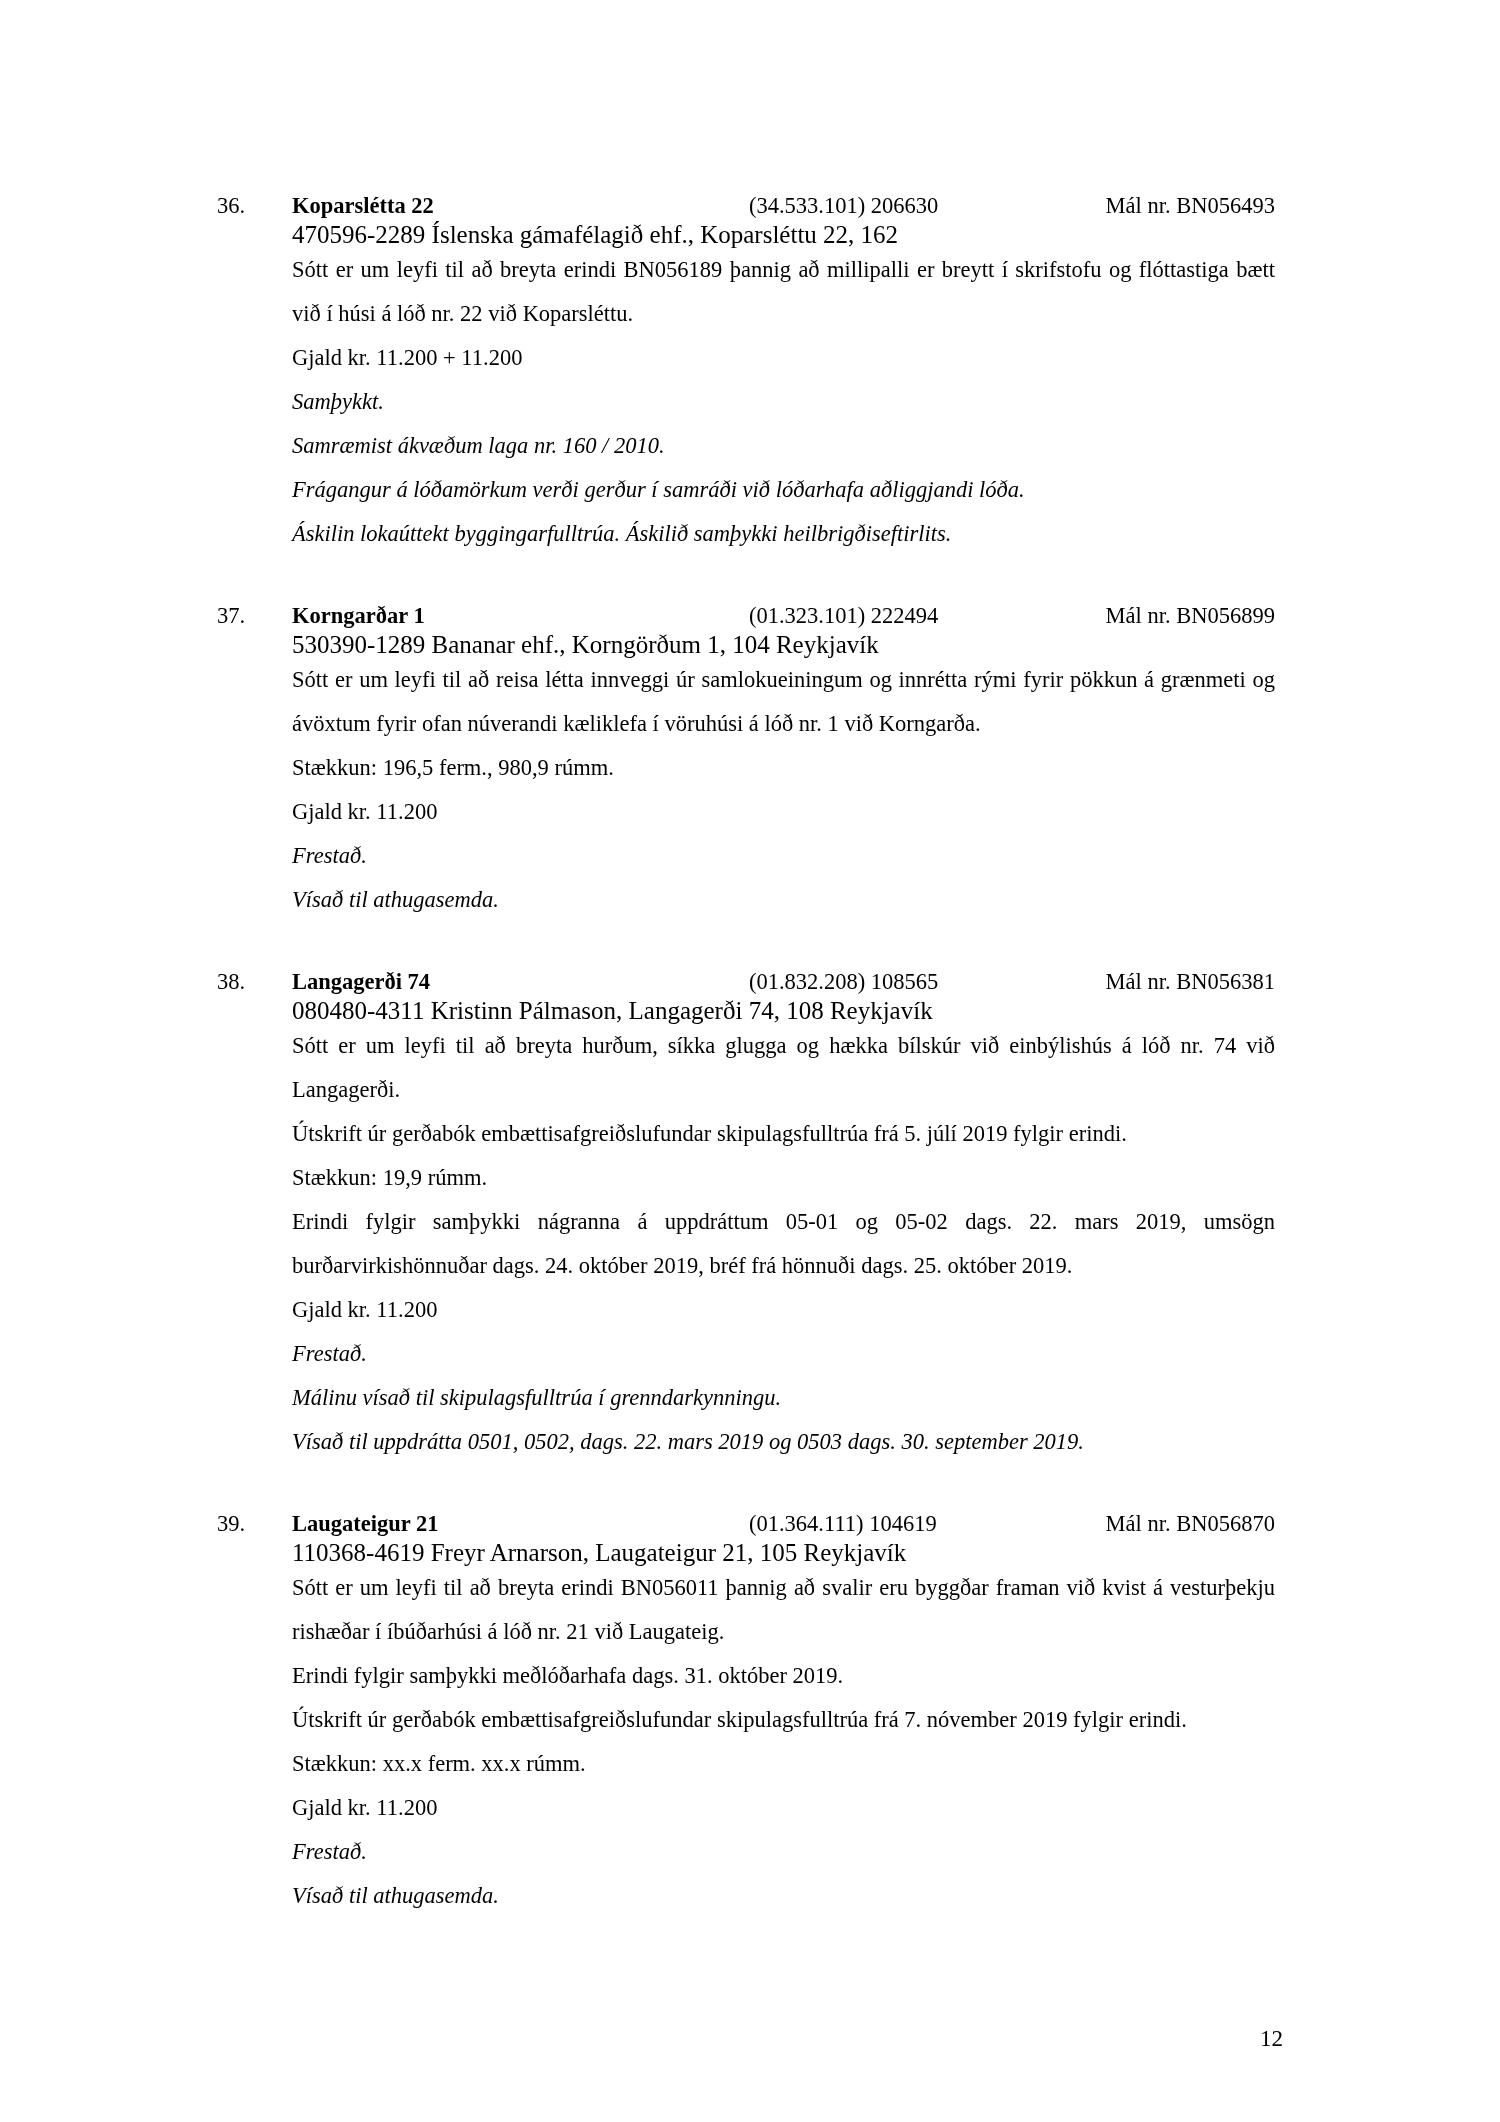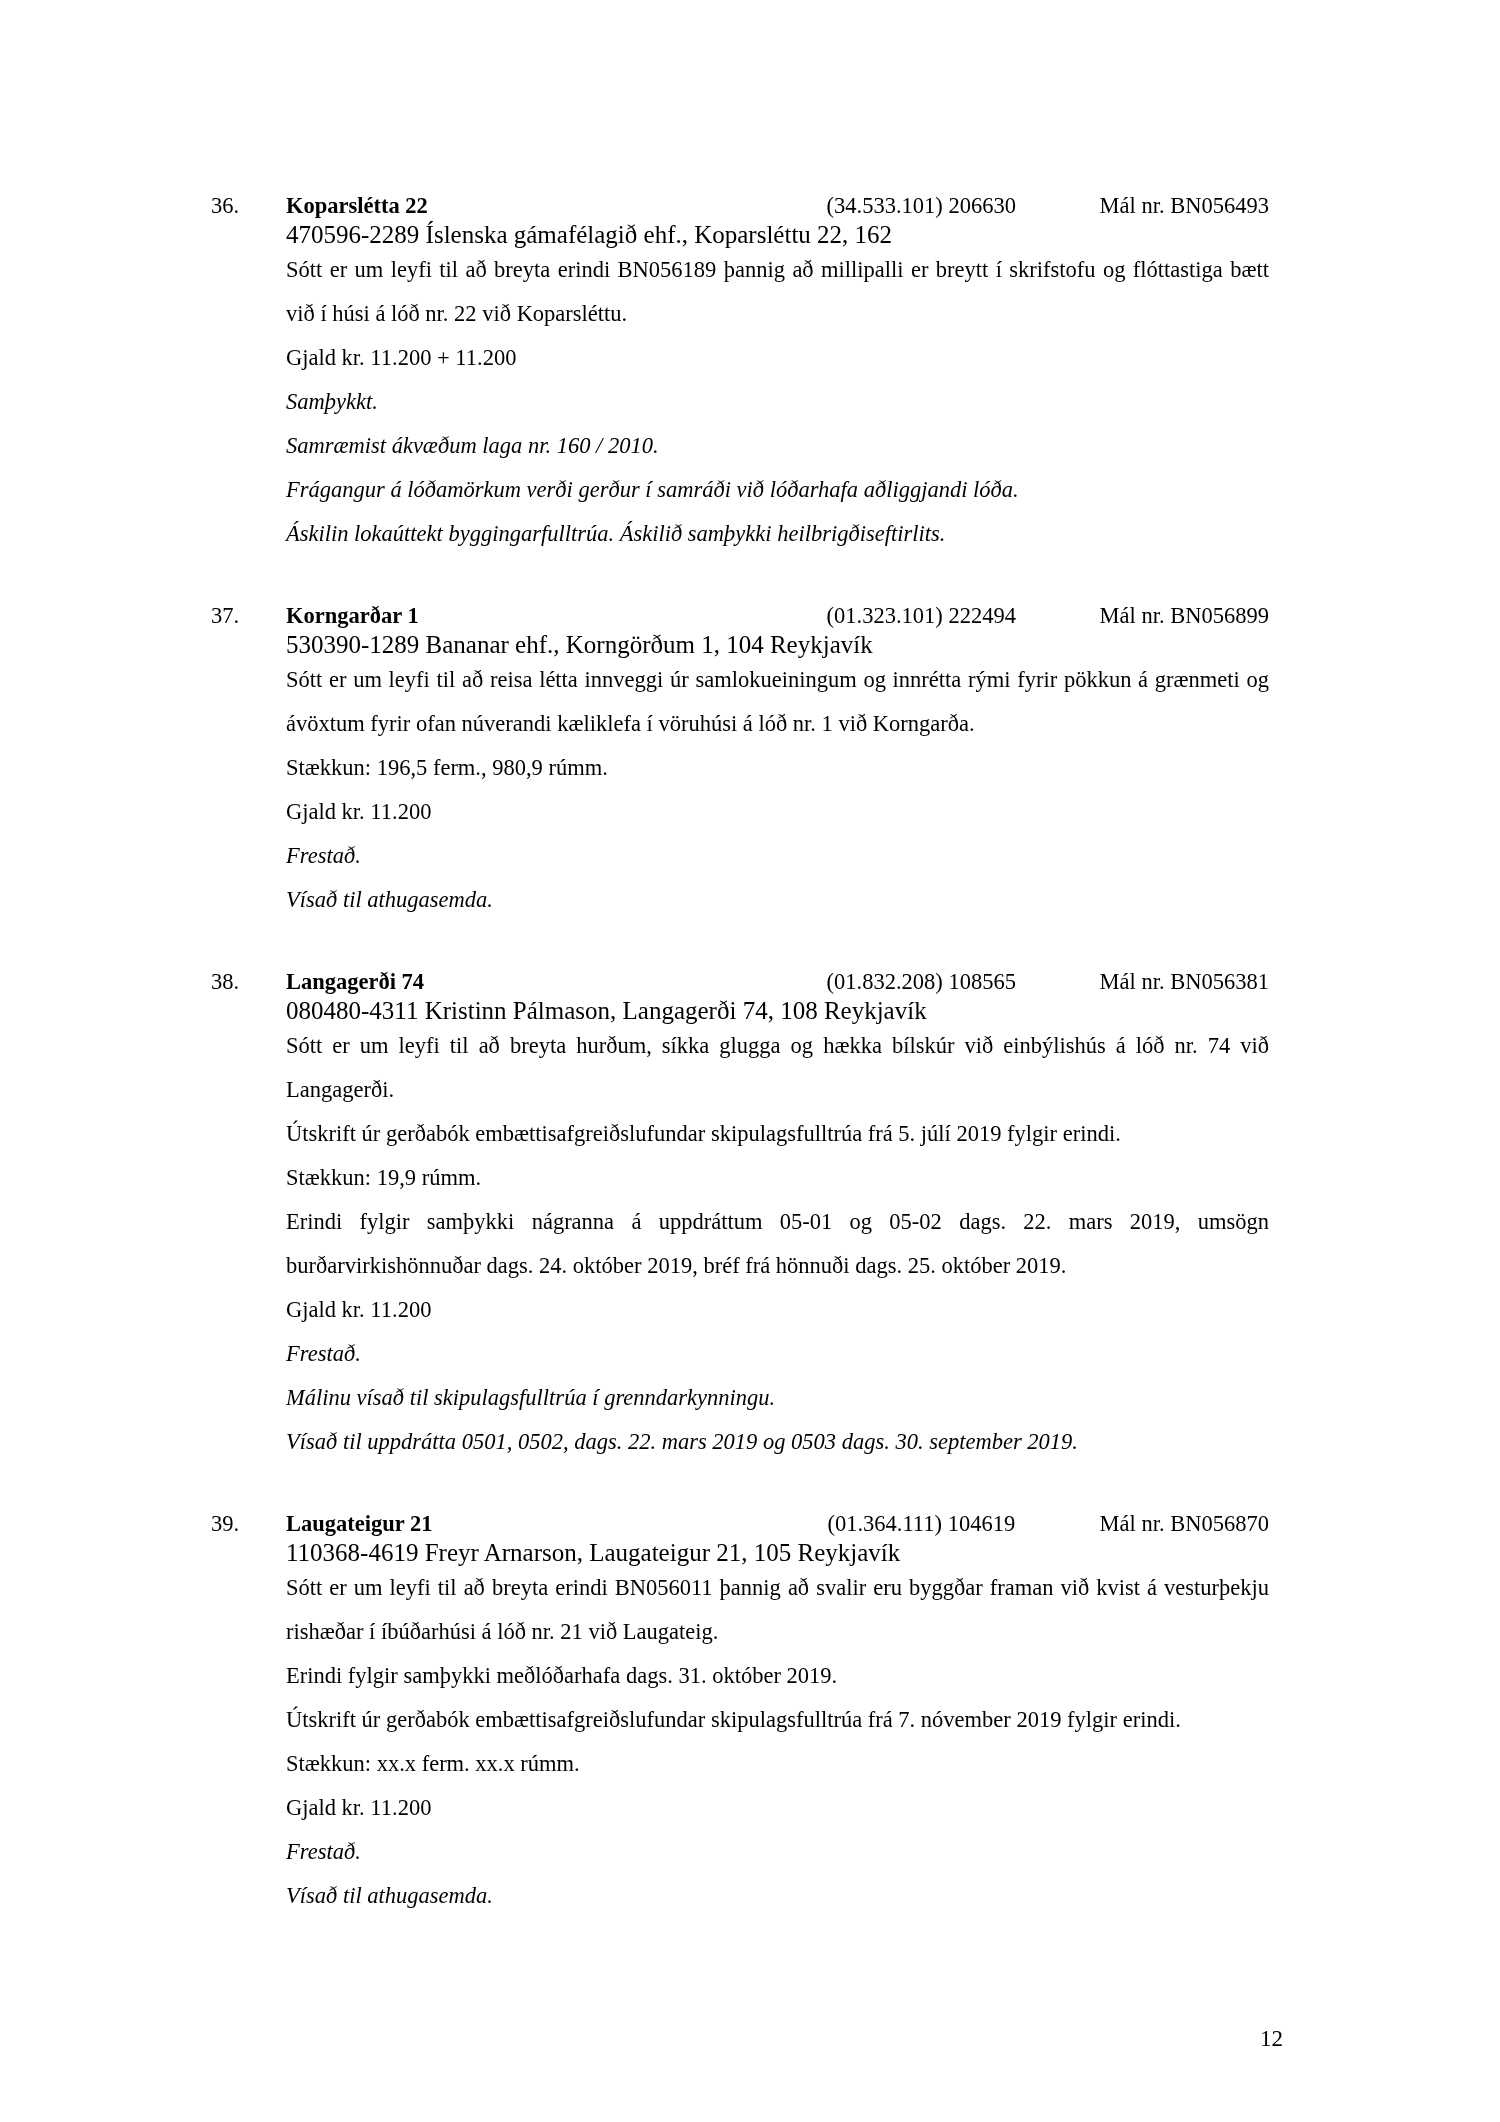--- a/index.html
+++ b/index.html
@@ -9,32 +9,32 @@
     width: 1500px;
     height: 2122px;
     background: #ffffff;
     color: #000000;
     font-family: "Liberation Serif", serif;
     overflow: hidden;
   }
   .content {
     position: absolute;
     top: 190px;
-    left: 211px;
+    left: 217px;
     width: 1058px;
   }
   .item { margin-bottom: 44px; }
   .item-header {
     display: flex;
     font-size: 22.5px;
     line-height: 31px;
   }
   .item-num  { flex: 0 0 75px; }
   .item-title { flex: 0 0 457px; font-weight: bold; }
-  .item-ref  { flex: 1 1 auto; text-align: center; }
+  .item-ref  { flex: 1 1 auto; }
   .item-case { text-align: right; white-space: nowrap; }
   .party {
     margin-left: 75px;
     font-size: 25px;
     line-height: 27px;
   }
   .line {
     margin-left: 75px;
     font-size: 22.5px;
     line-height: 44px;

